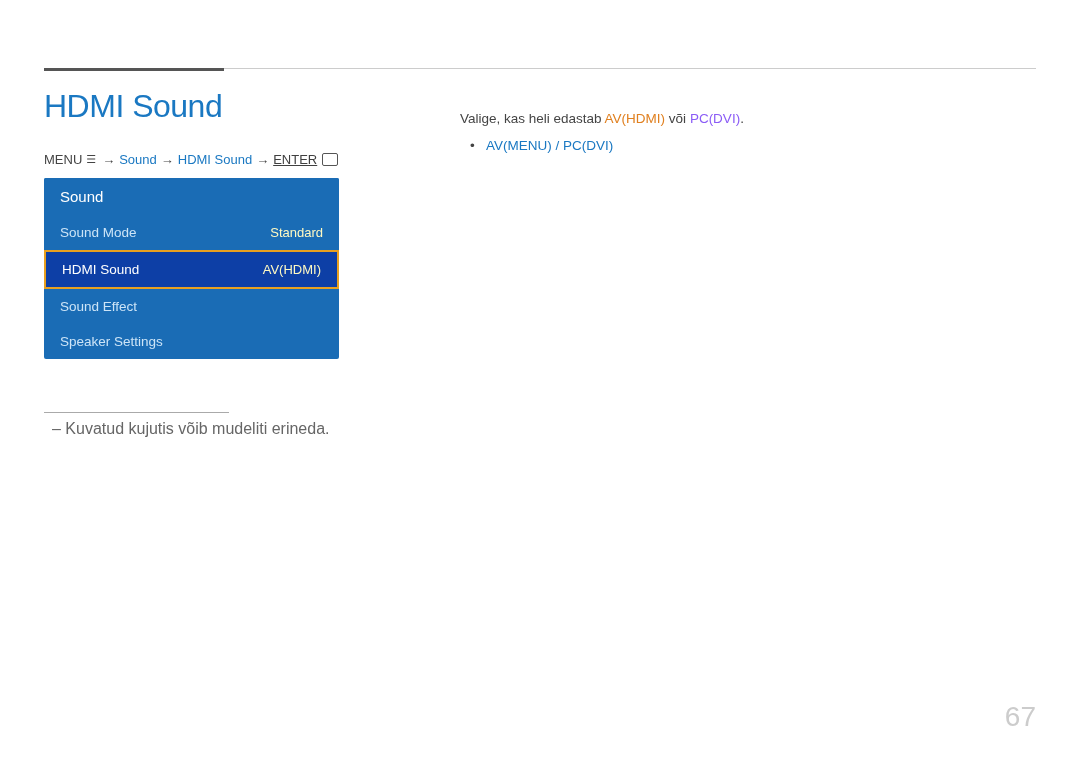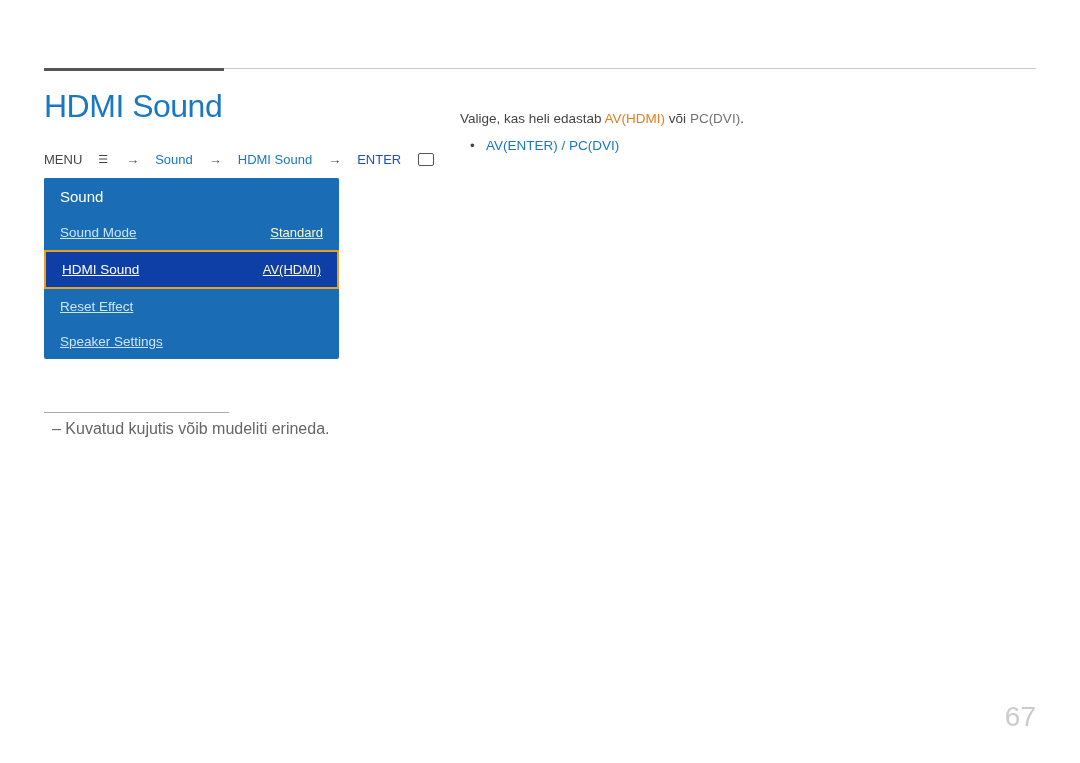--- a/index.html
+++ b/index.html
@@ -46,21 +46,21 @@
     }
 
     .breadcrumb {
       position: absolute;
       top: 152px;
       left: 44px;
       font-size: 13px;
       color: #444444;
       display: flex;
       align-items: center;
-      gap: 14px;
+      gap: 2px;
     }
 
     .breadcrumb-menu {
       color: #444444;
       font-weight: 500;
     }
 
     .breadcrumb-link {
       color: #1a78c2;
     }
@@ -93,21 +93,20 @@
     }
 
     .menu-item {
       padding: 10px 16px;
       color: #cce4f7;
       font-size: 13.5px;
       display: flex;
       justify-content: space-between;
       align-items: center;
       cursor: pointer;
-      text-decoration: underline;
     }
 
     .menu-item.active {
       background: #0d3fa6;
       color: #ffffff;
       border: 2px solid #e8a020;
     }
 
     .menu-item.active .menu-item-label {
       color: #ffffff;
@@ -130,21 +129,21 @@
       color: #444444;
       line-height: 1.6;
       margin-bottom: 8px;
     }
 
     .description-text .highlight-orange {
       color: #e08020;
     }
 
     .description-text .highlight-blue {
-      color: #737373;
+      color: #8b5cf6;
     }
 
     .bullet-list {
       list-style: none;
       padding-left: 10px;
     }
 
     .bullet-list li {
       font-size: 13.5px;
       color: #1a78c2;
@@ -195,54 +194,54 @@
 <h1 class="page-title">HDMI Sound</h1>
 
 <div class="breadcrumb">
   <span class="breadcrumb-menu">MENU</span>
   <span style="font-size:11px; margin: 0 2px;">☰</span>
   <span class="breadcrumb-arrow">→</span>
   <span class="breadcrumb-link">Sound</span>
   <span class="breadcrumb-arrow">→</span>
   <span class="breadcrumb-current">HDMI Sound</span>
   <span class="breadcrumb-arrow">→</span>
-  <span style="color:#1d4ed8;">ENTER</span>
+  <span style="color:#404040;text-decoration:underline;">ENTER</span>
   <span style="display:inline-block; width:16px; height:13px; border:1.5px solid #555; border-radius:2px; margin-left:3px; vertical-align:middle;"></span>
 </div>
 
 <div class="menu-panel">
   <div class="menu-header">Sound</div>
 
   <div class="menu-item">
     <span class="menu-item-label">Sound Mode</span>
     <span class="menu-item-value">Standard</span>
   </div>
 
   <div class="menu-item active">
     <span class="menu-item-label">HDMI Sound</span>
     <span class="menu-item-value">AV(HDMI)</span>
   </div>
 
   <div class="menu-item">
-    <span class="menu-item-label">Reset Effect</span>
+    <span class="menu-item-label">Sound Effect</span>
   </div>
 
   <div class="menu-item">
     <span class="menu-item-label">Speaker Settings</span>
   </div>
 
 </div>
 
 <div class="description-area">
   <p class="description-text">
     <span>Valige, kas heli edastab </span><span class="highlight-orange">AV(HDMI)</span><span> või </span><span class="highlight-blue">PC(DVI)</span><span>.</span>
   </p>
   <ul class="bullet-list">
     <li>
-      <span>AV(ENTER) / PC(DVI)</span>
+      <span>AV(MENU) / PC(DVI)</span>
     </li>
   </ul>
 </div>
 
 <div class="footnote-line"></div>
 <p class="footnote-text">– Kuvatud kujutis võib mudeliti erineda.</p>
 
 <div class="page-number">67</div>
 
 </body></html>

